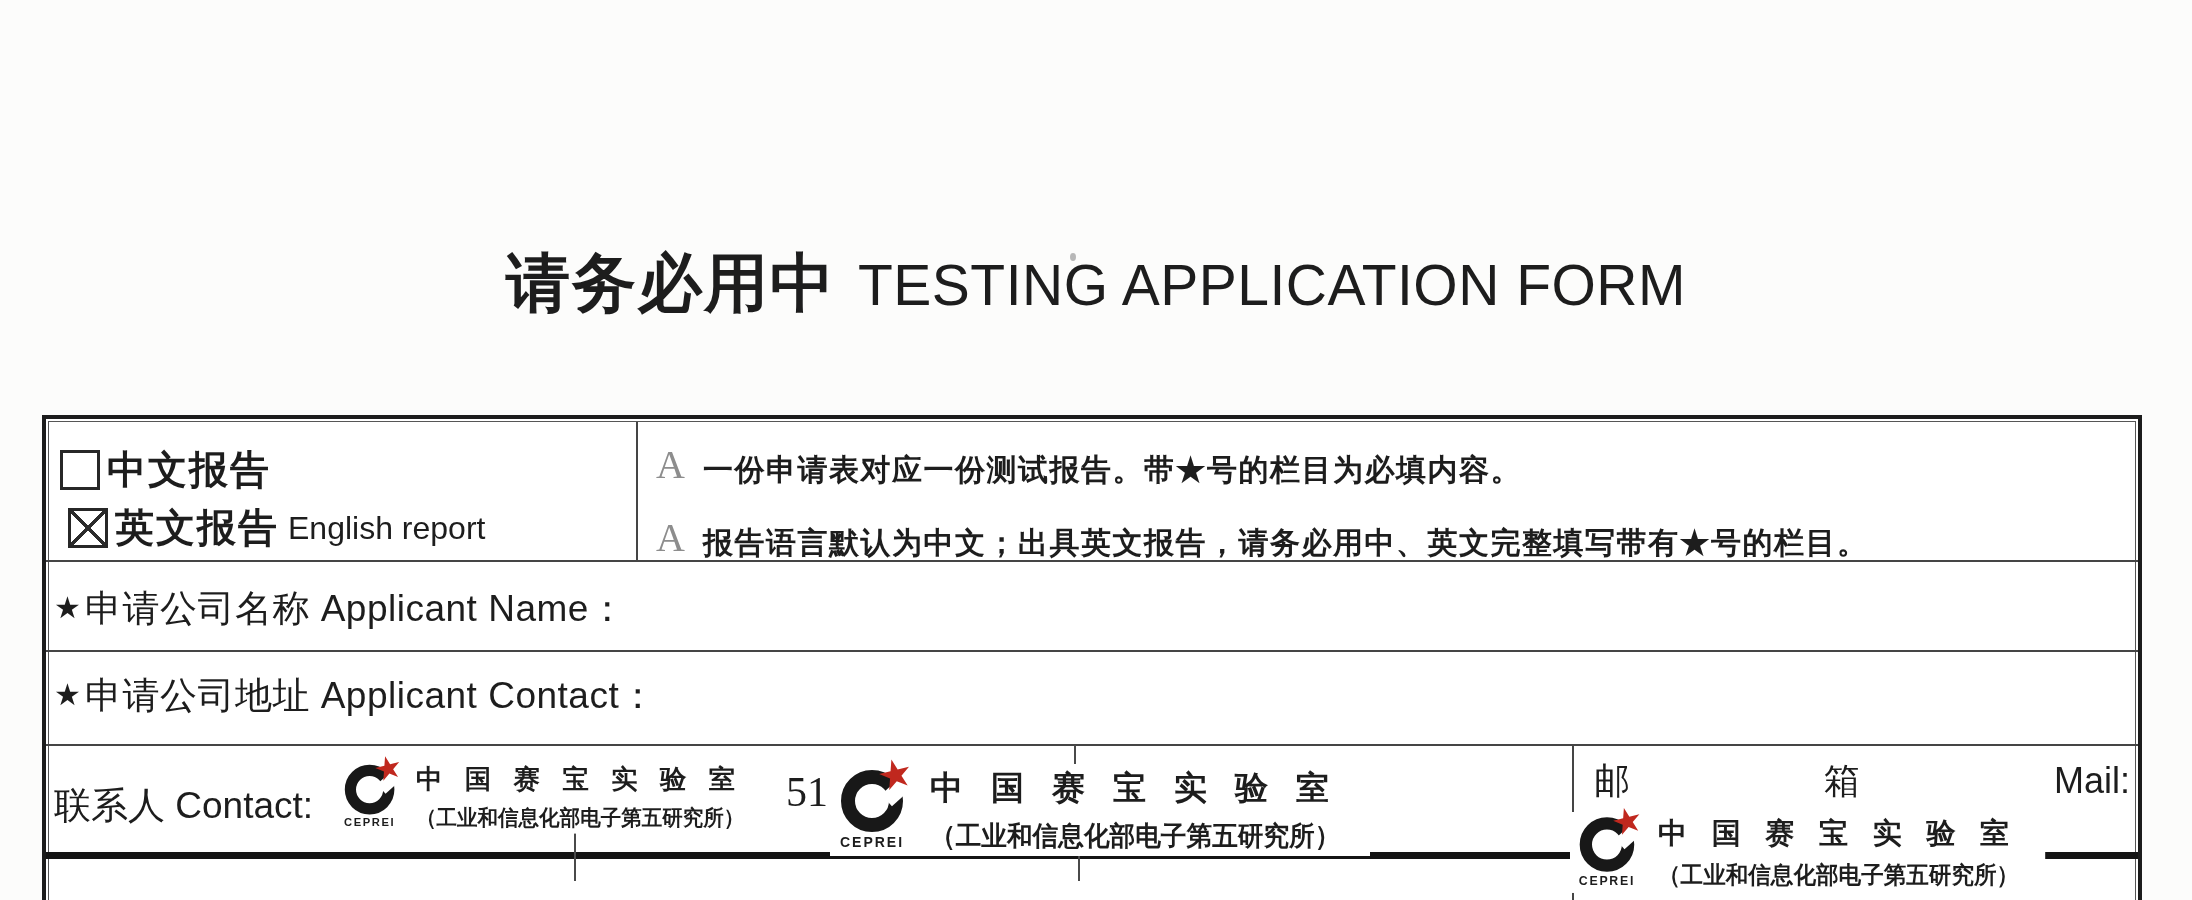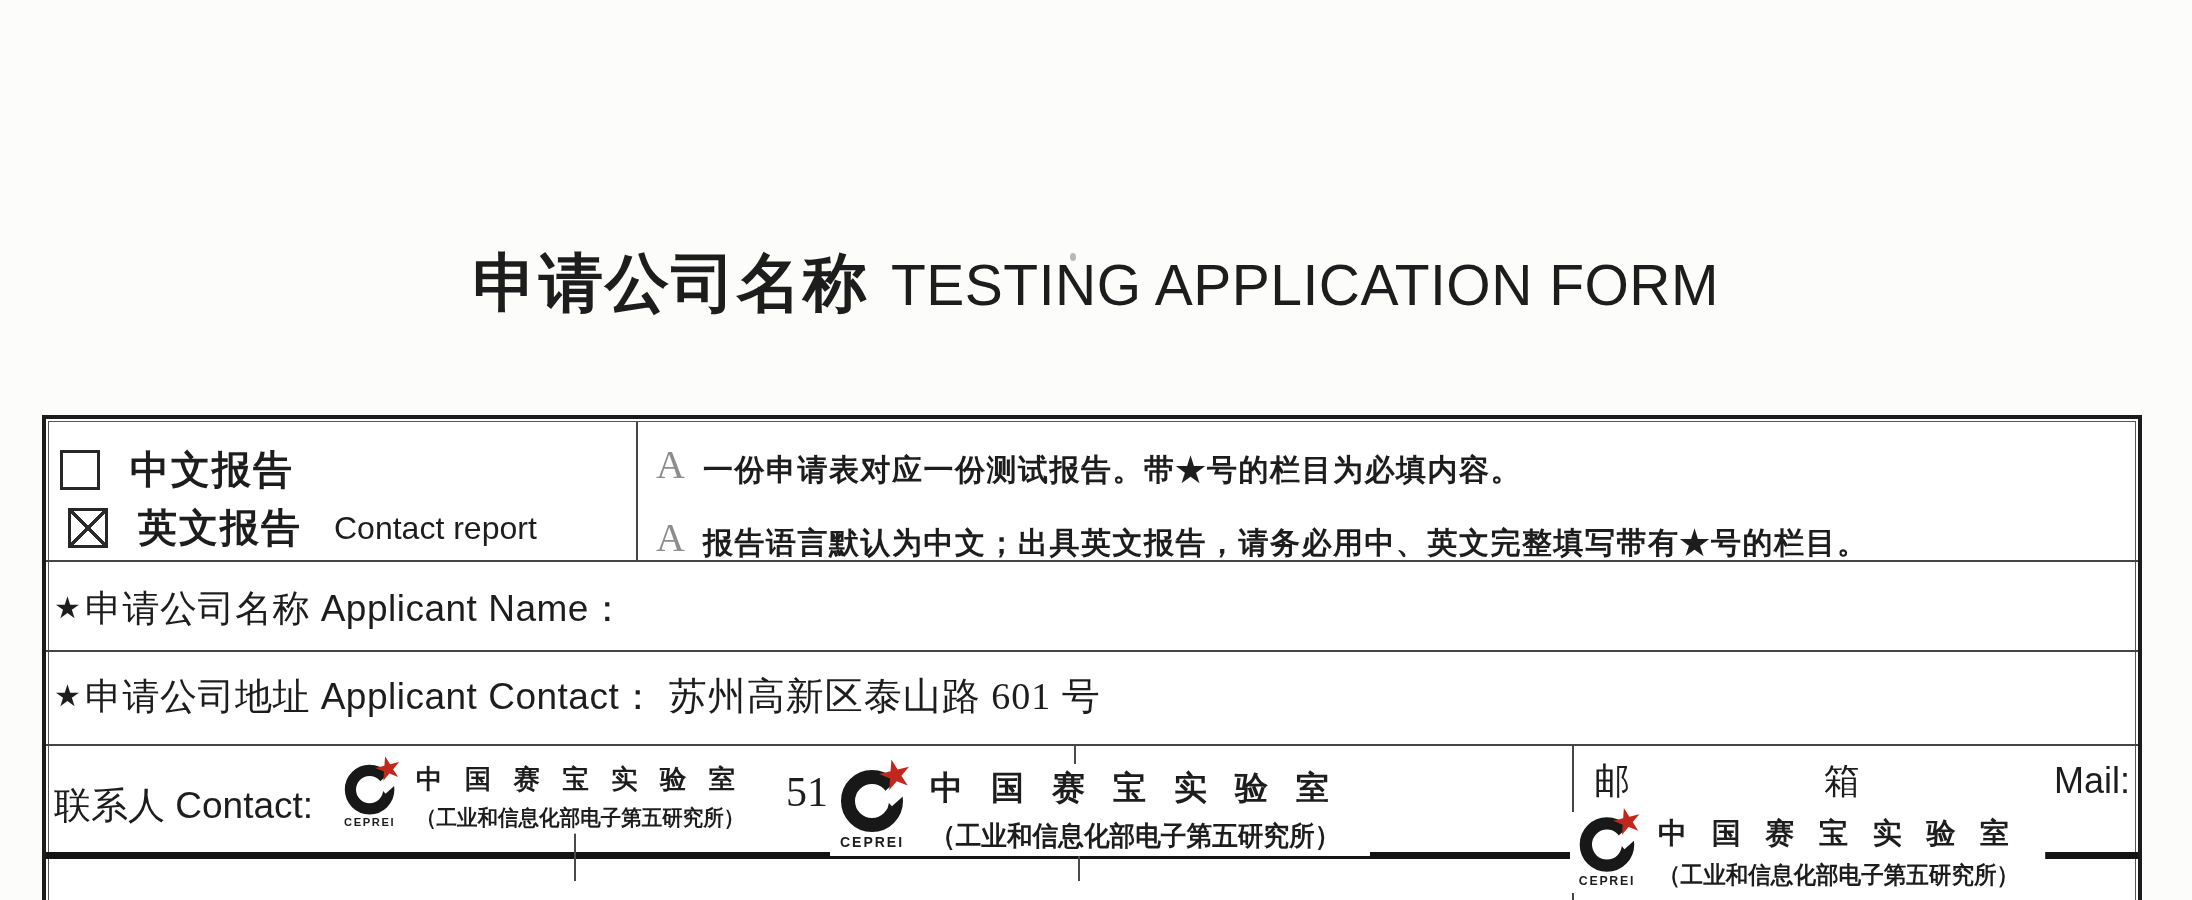--- a/index.html
+++ b/index.html
@@ -23,21 +23,21 @@
   .heavy{position:absolute;left:0;right:0;top:433px;height:7px;background:#141414;}
   .vline{position:absolute;width:2px;background:#454545;}
   .vline.r1{left:590px;top:3px;height:138px;}
   .vline.r4{left:1526px;top:325px;height:272px;}
   .tick{position:absolute;width:2px;background:#4a4a4a;}
   .tick.t1{left:1028px;top:326px;height:22px;}
   .tick.t2{left:1032px;top:428px;height:34px;}
   .tick.t3{left:528px;top:414px;height:48px;}
 
   
-  .opt-row{position:absolute;left:14px;display:flex;align-items:center;gap:30px;height:46px;white-space:nowrap;}
+  .opt-row{position:absolute;left:14px;display:flex;align-items:center;gap:7px;height:46px;white-space:nowrap;}
   .opt-row.l1{top:28px;}
   .opt-row.l2{top:86px;padding-left:8px;}
   .checkbox{position:relative;width:40px;height:40px;border:3px solid #272727;background:#fff;box-sizing:border-box;flex:0 0 auto;}
   .checkbox.checked::before{content:"";position:absolute;inset:0;
     background:
       linear-gradient(to top right, transparent 46.5%, #2b2b2b 46.5%, #2b2b2b 53.5%, transparent 53.5%),
       linear-gradient(to bottom right, transparent 46.5%, #2b2b2b 46.5%, #2b2b2b 53.5%, transparent 53.5%);}
   .opt-cn{font-size:39px;font-weight:700;letter-spacing:2px;}
   .opt-en{font-size:32px;font-weight:400;margin-left:2px;}
 
@@ -77,21 +77,21 @@
   .ctext-l1{font-size:33px;font-weight:700;letter-spacing:28px;}
   .ctext-l2{font-size:27px;font-weight:700;letter-spacing:0;transform:scaleX(0.95);transform-origin:left;margin-top:7px;}
   .stamp-number{position:absolute;left:786px;top:768px;font-family:"Liberation Serif","DejaVu Serif",serif;font-size:42px;z-index:6;}
 </style>
 </head>
 <body>
 
 <div class="page">
 
   <div class="title">
-    <span class="title-cn">申请公司名称</span>
+    <span class="title-cn">请务必用中</span>
     <span class="title-en">TESTING APPLICATION FORM</span>
   </div>
   <div class="speck"></div>
 
   <div class="apptable">
 
     <div class="hline d1"></div>
     <div class="hline d2"></div>
     <div class="hline d3"></div>
     <div class="heavy"></div>
@@ -101,41 +101,40 @@
     <div class="tick t2"></div>
     <div class="tick t3"></div>
 
     <div class="opt-row l1">
       <span class="checkbox"></span>
       <span class="opt-cn">中文报告</span>
     </div>
     <div class="opt-row l2">
       <span class="checkbox checked"></span>
       <span class="opt-cn">英文报告</span>
-      <span class="opt-en">Contact report</span>
+      <span class="opt-en">English report</span>
     </div>
 
     <div class="note-line n1">
       <span class="note-bullet">A</span>
       <span class="note-text">一份申请表对应一份测试报告。带★号的栏目为必填内容。</span>
     </div>
     <div class="note-line n2">
       <span class="note-bullet">A</span>
       <span class="note-text">报告语言默认为中文；出具英文报告，请务必用中、英文完整填写带有★号的栏目。</span>
     </div>
 
     <div class="field-row name">
       <span class="star">★</span>
       <span class="field-label">申请公司名称 Applicant Name：</span>
     </div>
 
     <div class="field-row addr">
       <span class="star">★</span>
       <span class="field-label">申请公司地址 Applicant Contact：</span>
-      <span class="field-value">苏州高新区泰山路 601 号</span>
     </div>
 
     <div class="contact-label">联系人 Contact:</div>
     <div class="mail-row">
       <span>邮</span>
       <span>箱</span>
       <span>Mail:</span>
     </div>
   </div>
 

